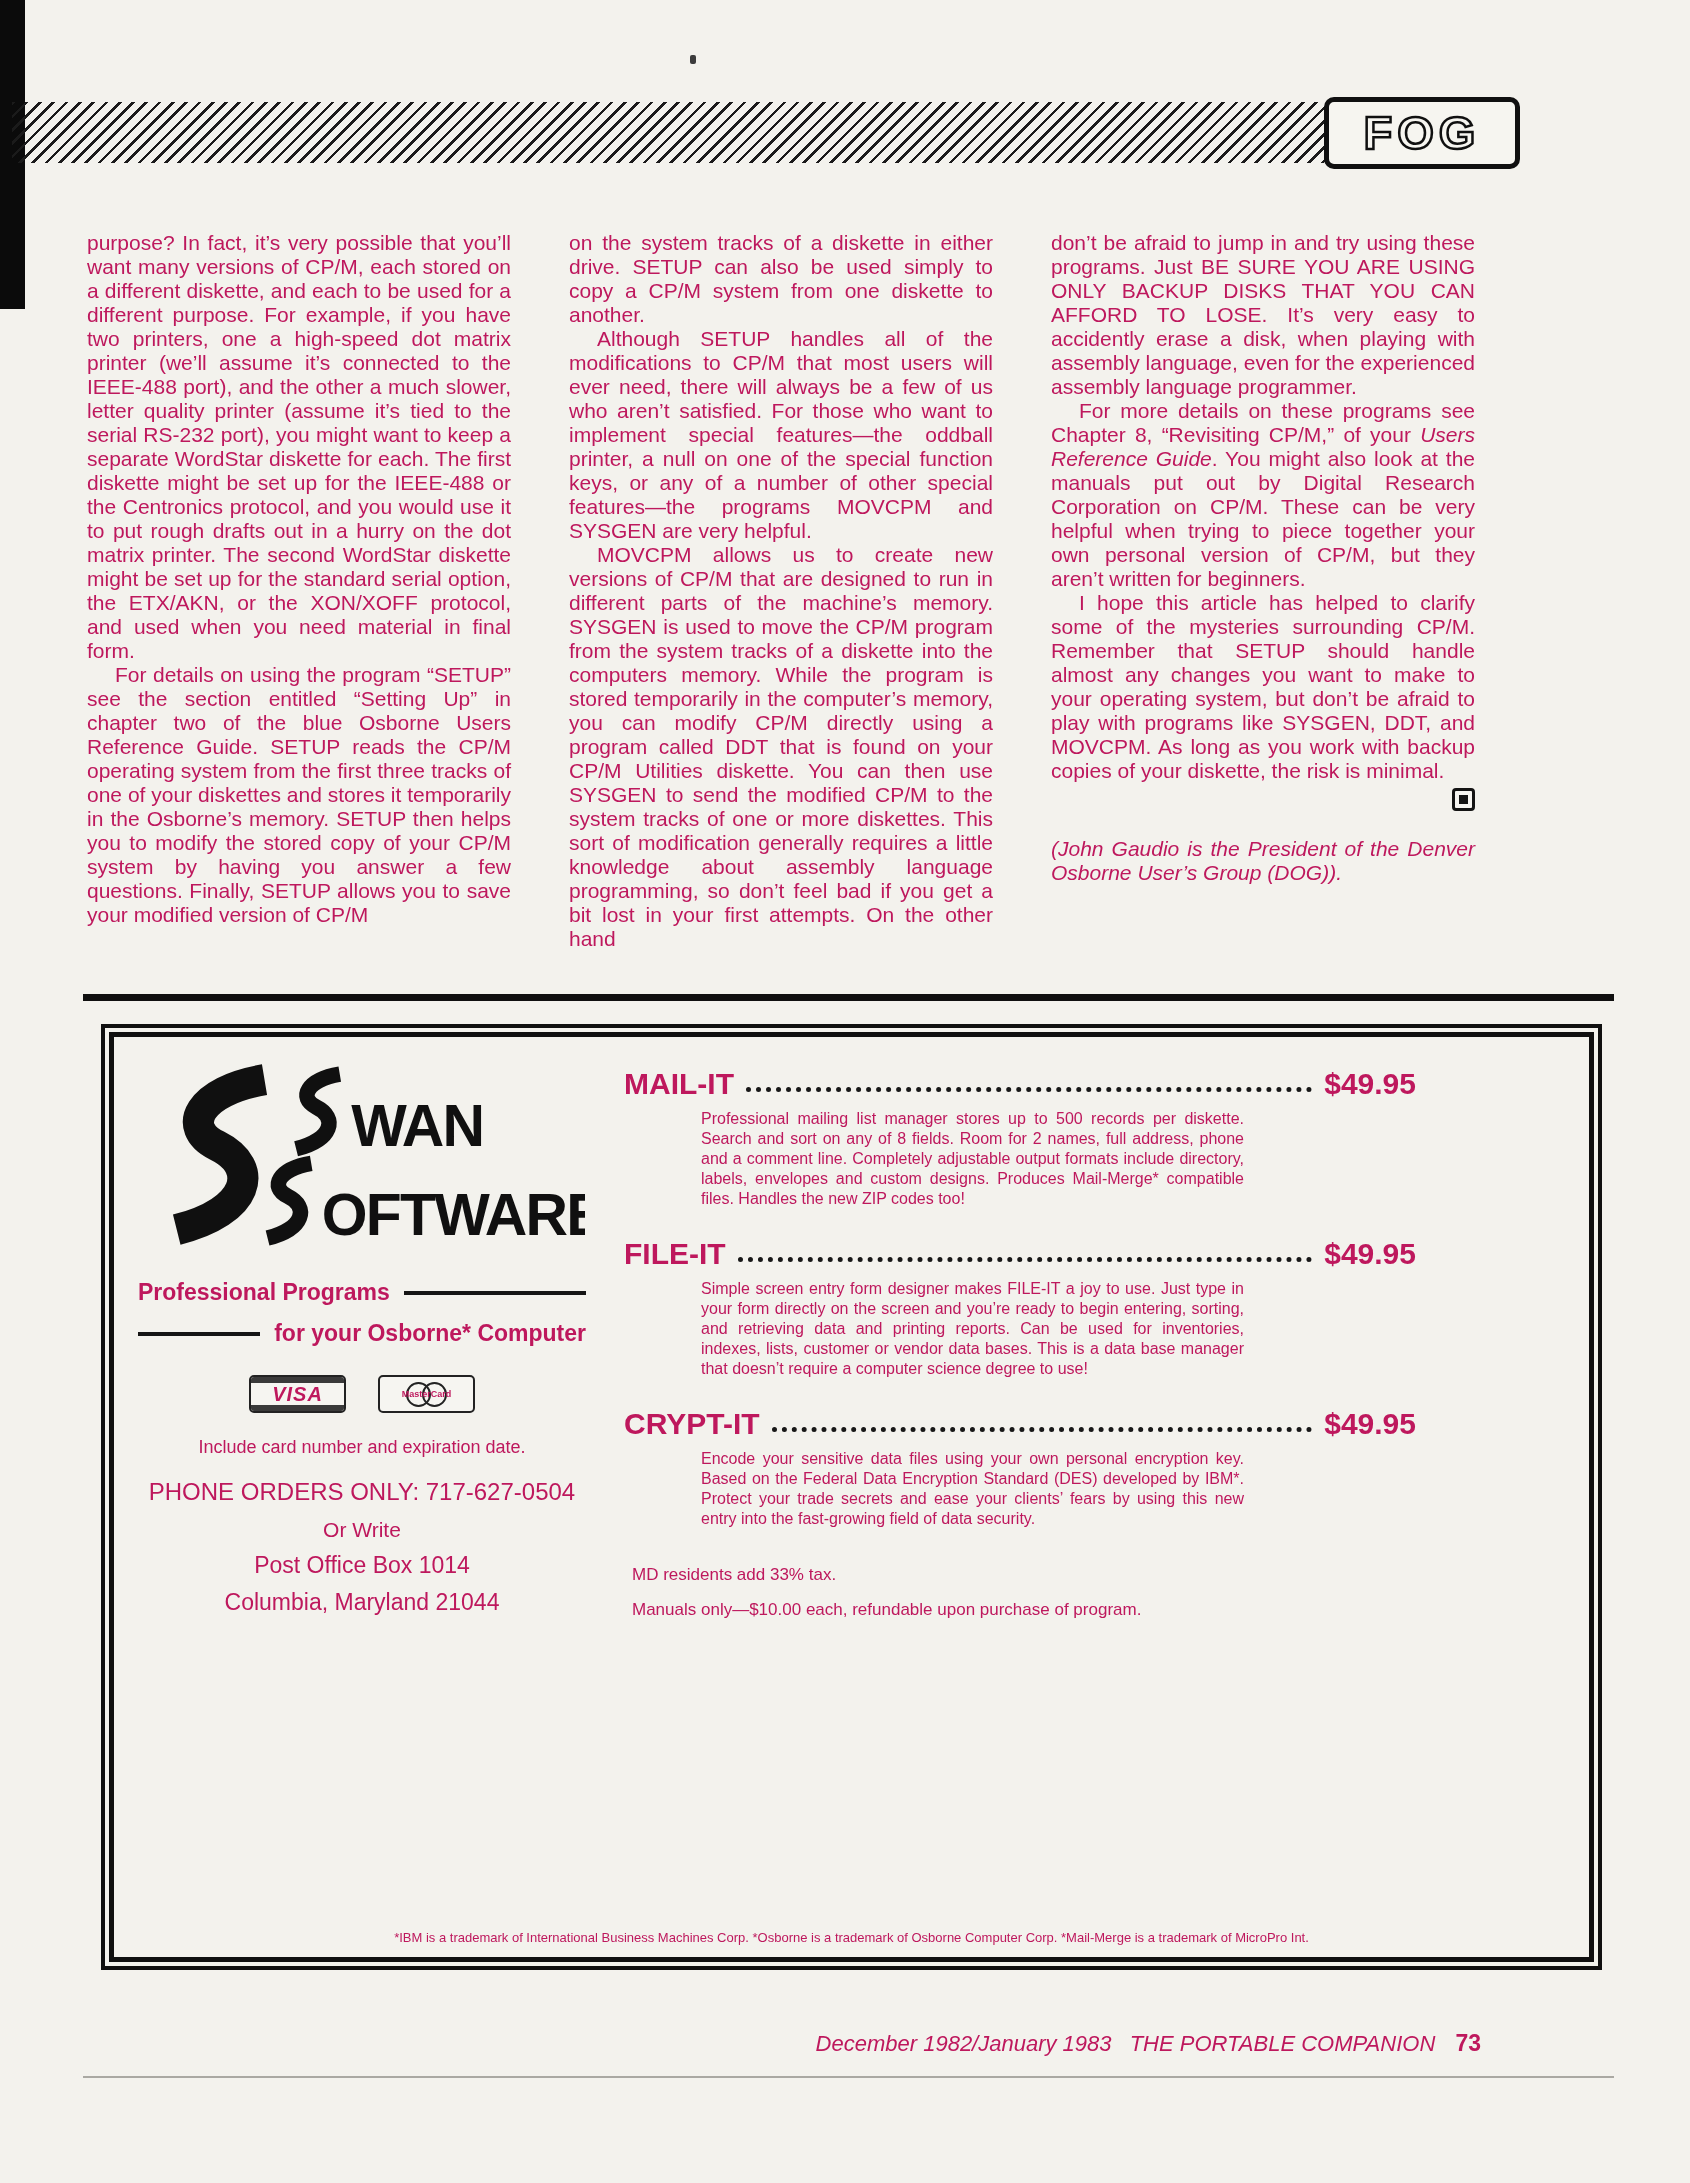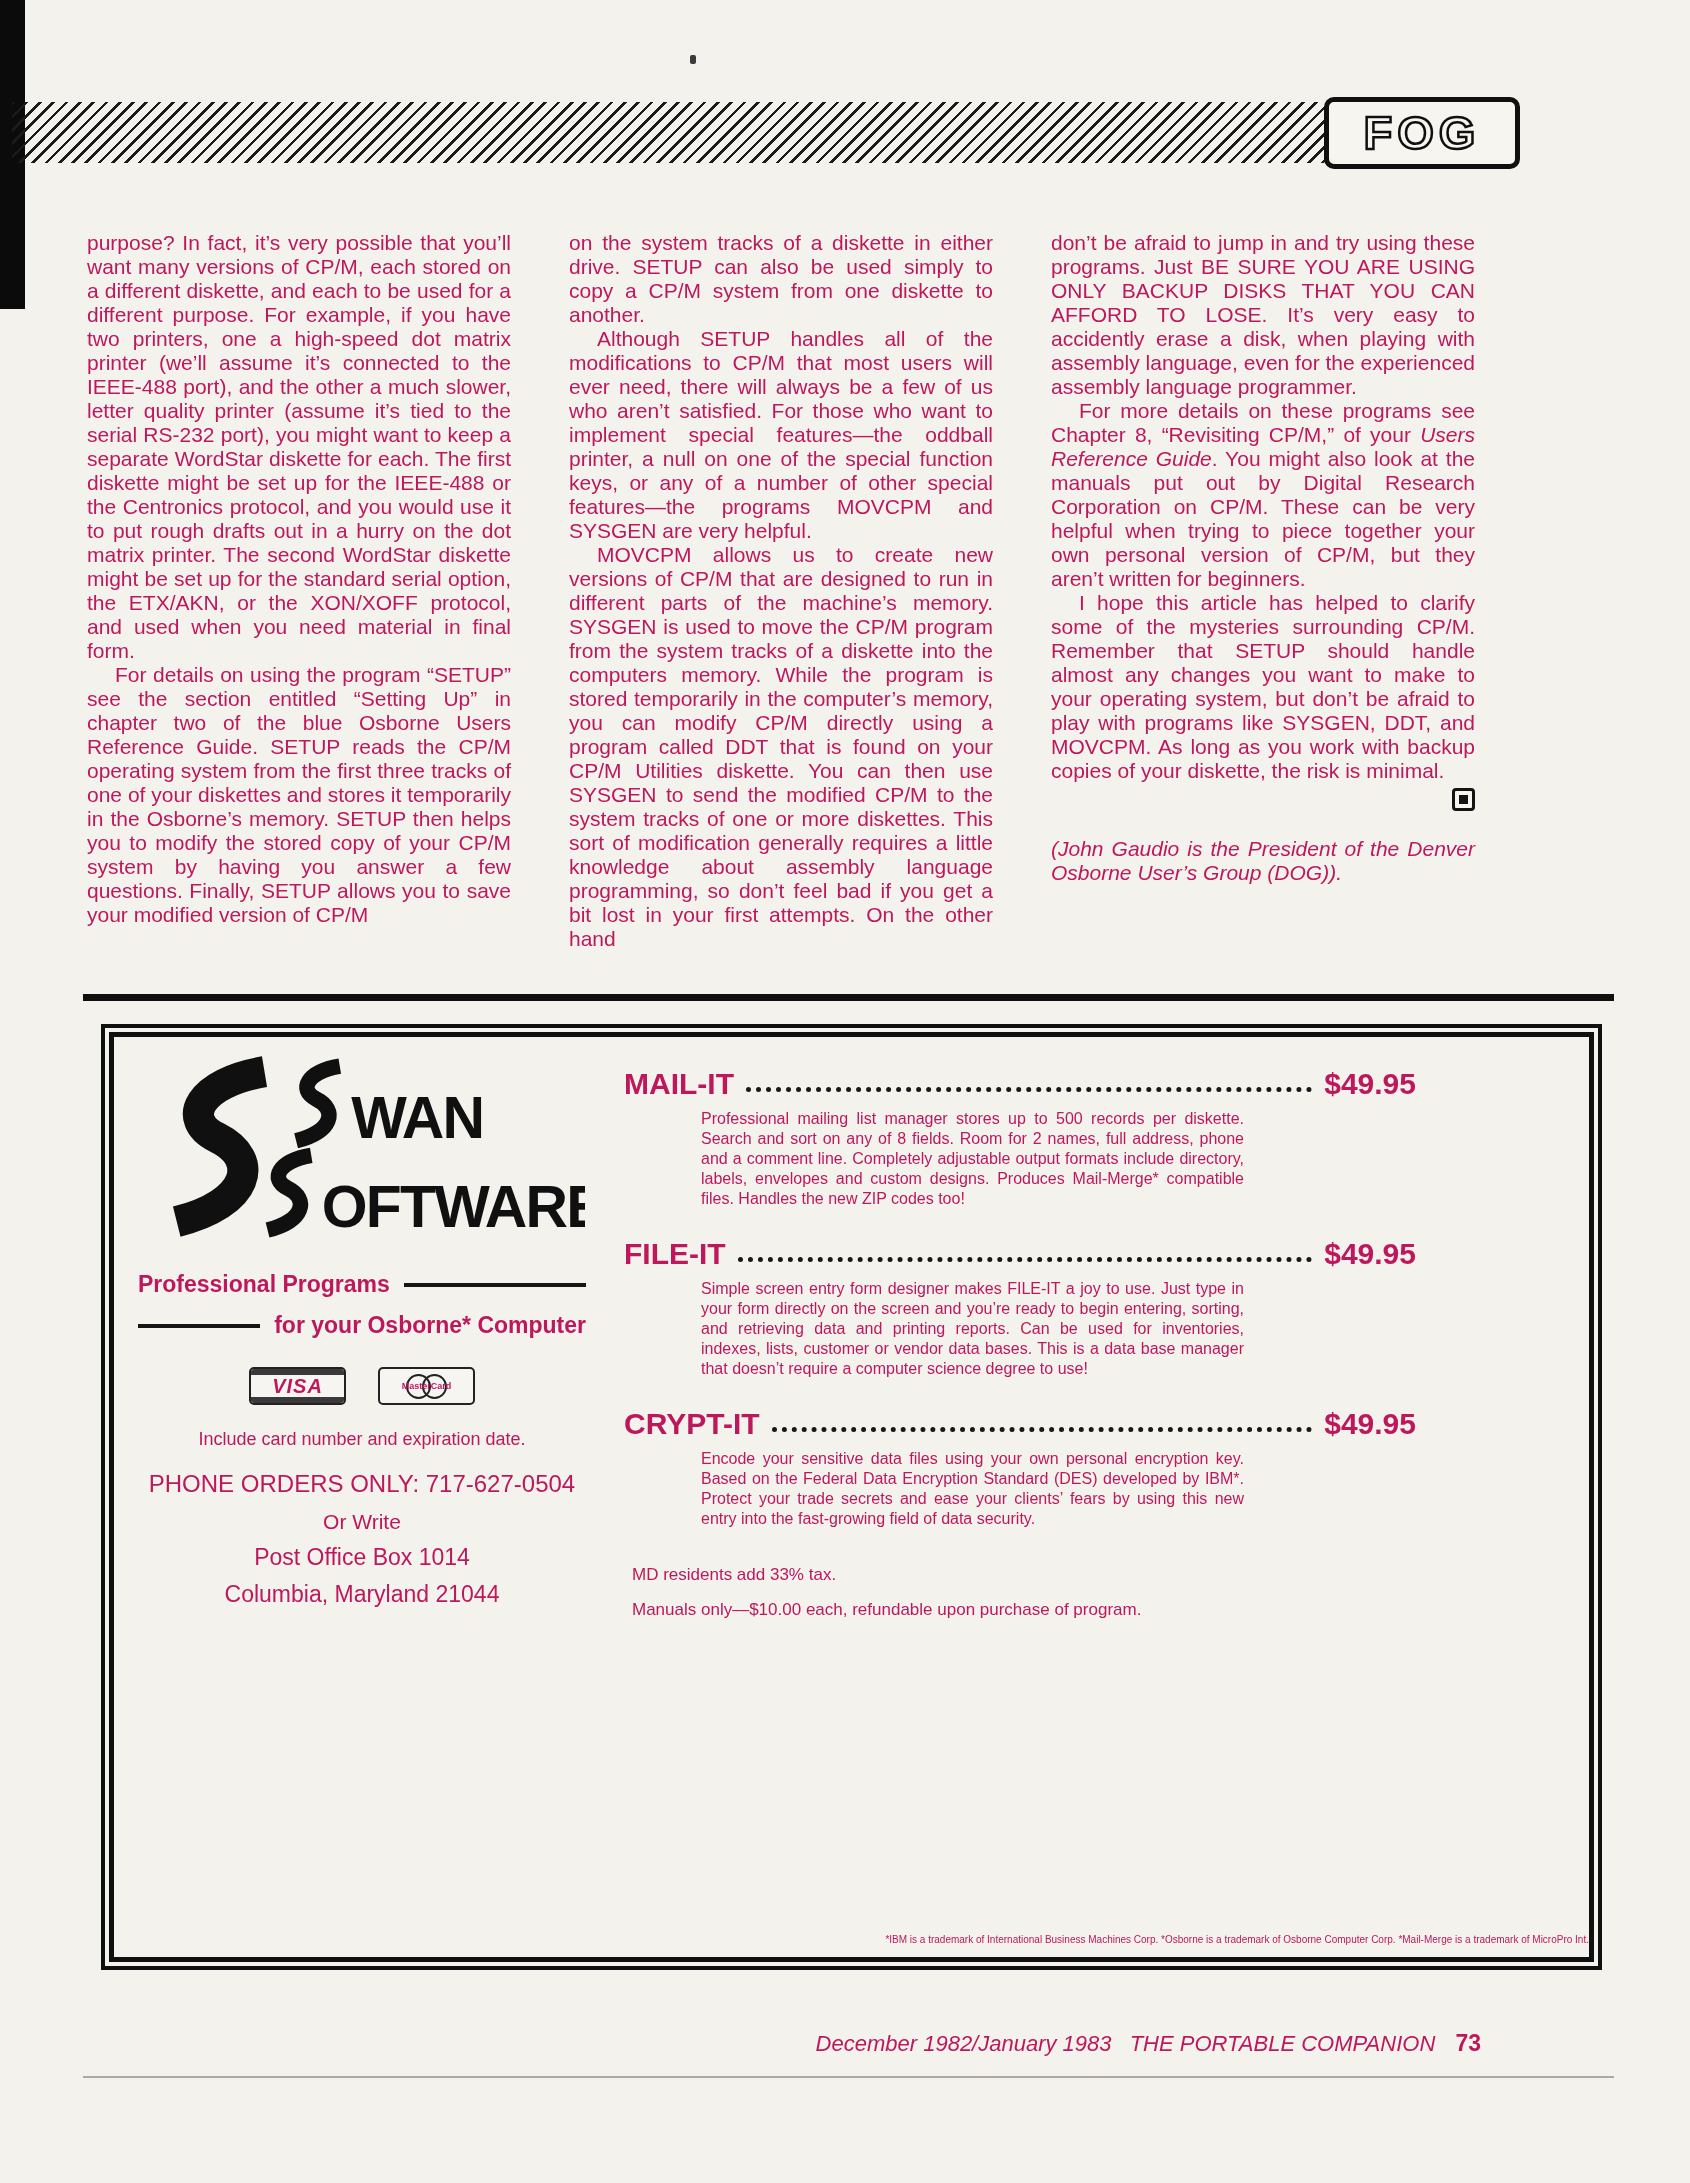--- a/index.html
+++ b/index.html
@@ -35,21 +35,21 @@
   .endmark { width:23px; height:23px; border:3px solid #141414; border-radius:4px; display:flex; align-items:center; justify-content:center; background:#f6f5f1; }
   .endmark-dot { width:9px; height:9px; background:#141414; }
   .author-note { margin-top:26px !important; font-style:italic; }
 
   
   .rule-heavy { position:absolute; left:83px; top:994px; width:1531px; height:7px; background:#101010; }
 
   
   .ad-box { position:absolute; left:101px; top:1024px; width:1501px; height:946px; border:4px solid #101010; padding:4px; background:#f3f2ed; }
   .ad-inner { width:100%; height:100%; border:5px solid #101010; position:relative; display:flex; }
-  .ad-left { width:480px; padding:14px 8px 0 24px; text-align:center; flex:none; }
+  .ad-left { width:480px; padding:22px 8px 0 24px; text-align:center; flex:none; }
   .ad-right { flex:1; padding:30px 0 0 30px; }
 
   .swan-logo { display:block; margin:0 auto; }
 
   .tagline-row { display:flex; align-items:center; font-weight:bold; font-size:23px; }
   .tagline-row.first { margin-top:22px; }
   .tagline-row.second { margin-top:14px; }
   .hrule { flex:1; height:4px; background:#151515; }
   .tagline-row.first .hrule { margin-left:14px; }
   .tagline-row.second .hrule { margin-right:14px; }
@@ -72,21 +72,21 @@
   .addr { margin-top:10px; font-size:23px; }
 
   .product { width:792px; margin-bottom:28px; }
   .product-head { display:flex; align-items:flex-end; font-weight:bold; font-size:30px; }
   .leader { flex:1; border-bottom:5px dotted #181818; margin:0 12px 9px 12px; }
   .product-desc { margin:8px 0 0 77px; width:543px; font-size:16px; line-height:20px; text-align:justify; }
 
   .ad-notes { margin:34px 0 0 8px; font-size:17px; line-height:23px; width:752px; }
   .ad-note3 { margin-top:12px; }
 
-  .trademark { position:absolute; left:0; right:0; bottom:12px; text-align:right; font-size:10px; }
+  .trademark { position:absolute; left:0; right:0; bottom:12px; text-align:center; font-size:13px; }
 
   
   .footer { position:absolute; left:87px; top:2030px; width:1394px; text-align:right; font-size:22px; }
   .footer .issue { font-style:italic; }
   .footer .mag { font-style:italic; margin-left:12px; }
   .footer .pg { font-weight:bold; margin-left:14px; font-size:23px; }
   .footer-rule { position:absolute; left:83px; top:2076px; width:1531px; height:2px; background:#aaa9a3; }
 </style>
 </head>
 <body>

